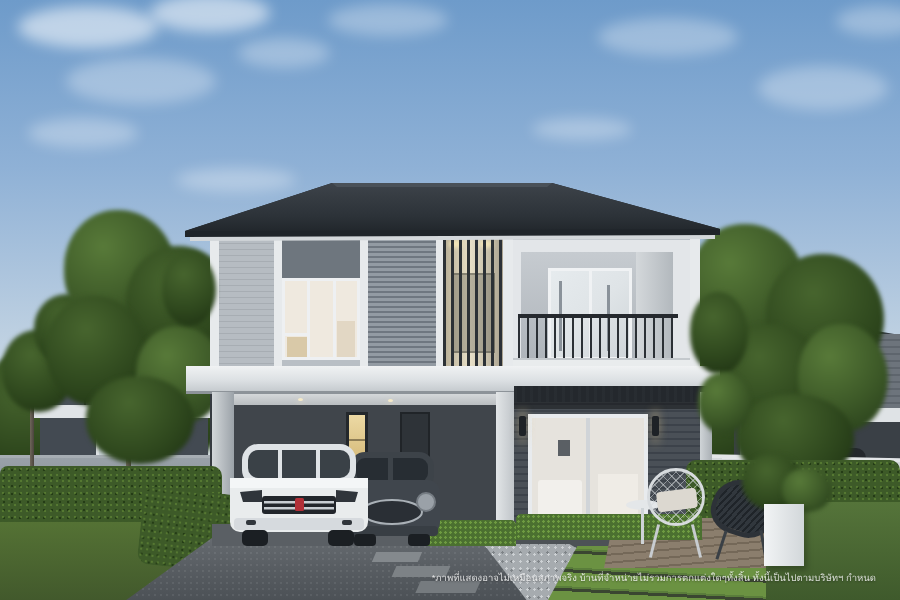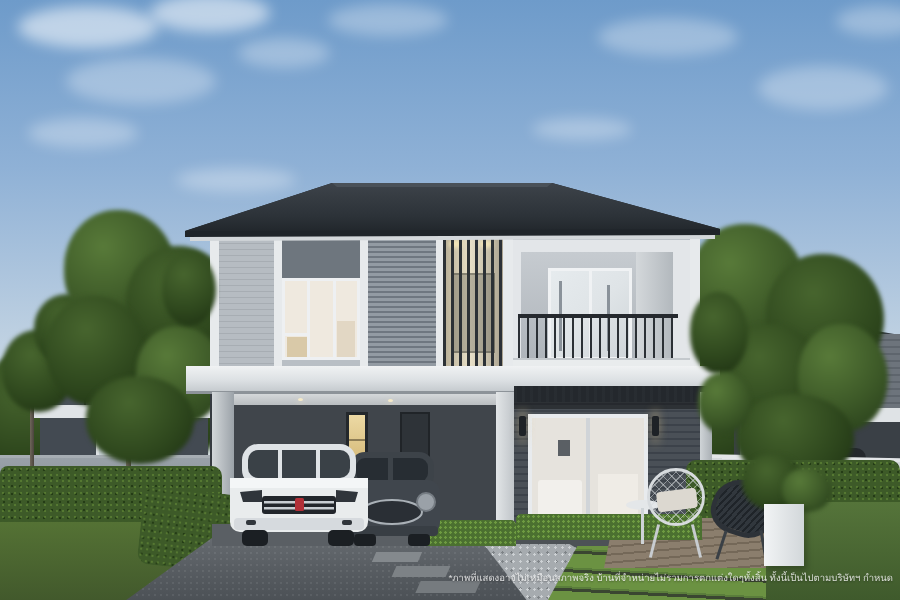--- a/index.html
+++ b/index.html
@@ -37,21 +37,21 @@
   .lawn-strips{background:repeating-linear-gradient(183deg,#6b9242 0 14px,#5a7d3b 14px 16px,#3a4631 16px 19px);}
   .deckwood{background:repeating-linear-gradient(175deg,#8b7e6d 0 6px,#746858 6px 8px);}
   .hedge{background-color:var(--hedge);
     background-image:radial-gradient(rgba(110,150,60,.5) 1px,transparent 1.6px),radial-gradient(rgba(20,40,10,.6) 1px,transparent 1.6px);
     background-size:6px 6px,8px 8px;border-radius:8px 10px 0 0;}
   .hedge-bright{background-color:#4b7030;
     background-image:radial-gradient(rgba(140,190,80,.55) 1px,transparent 1.5px);
     background-size:5px 5px;border-radius:5px 5px 0 0;}
   .balusters{background:repeating-linear-gradient(90deg,#2b3035 0 2px,transparent 2px 9px);}
   .slats{background:repeating-linear-gradient(90deg,#2c3136 0 3px,transparent 3px 8px);}
-  .watermark{right:7px;top:570px;font-size:9.5px;letter-spacing:0;
+  .watermark{right:24px;top:570px;font-size:9.5px;letter-spacing:0;
     color:rgba(255,255,255,.82);text-shadow:0 1px 2px rgba(0,0,0,.35);white-space:nowrap;}
   .sconce{width:7px;height:20px;background:#1e2226;border-radius:2px;
     box-shadow:0 -6px 8px rgba(235,205,140,.35),0 8px 10px rgba(235,205,140,.3);}
   .downlight{width:5px;height:3px;background:#f5e9c8;border-radius:50%;
     box-shadow:0 3px 6px rgba(245,230,190,.8);}
 </style>
 </head>
 <body>
 
 <div id="canvas">

